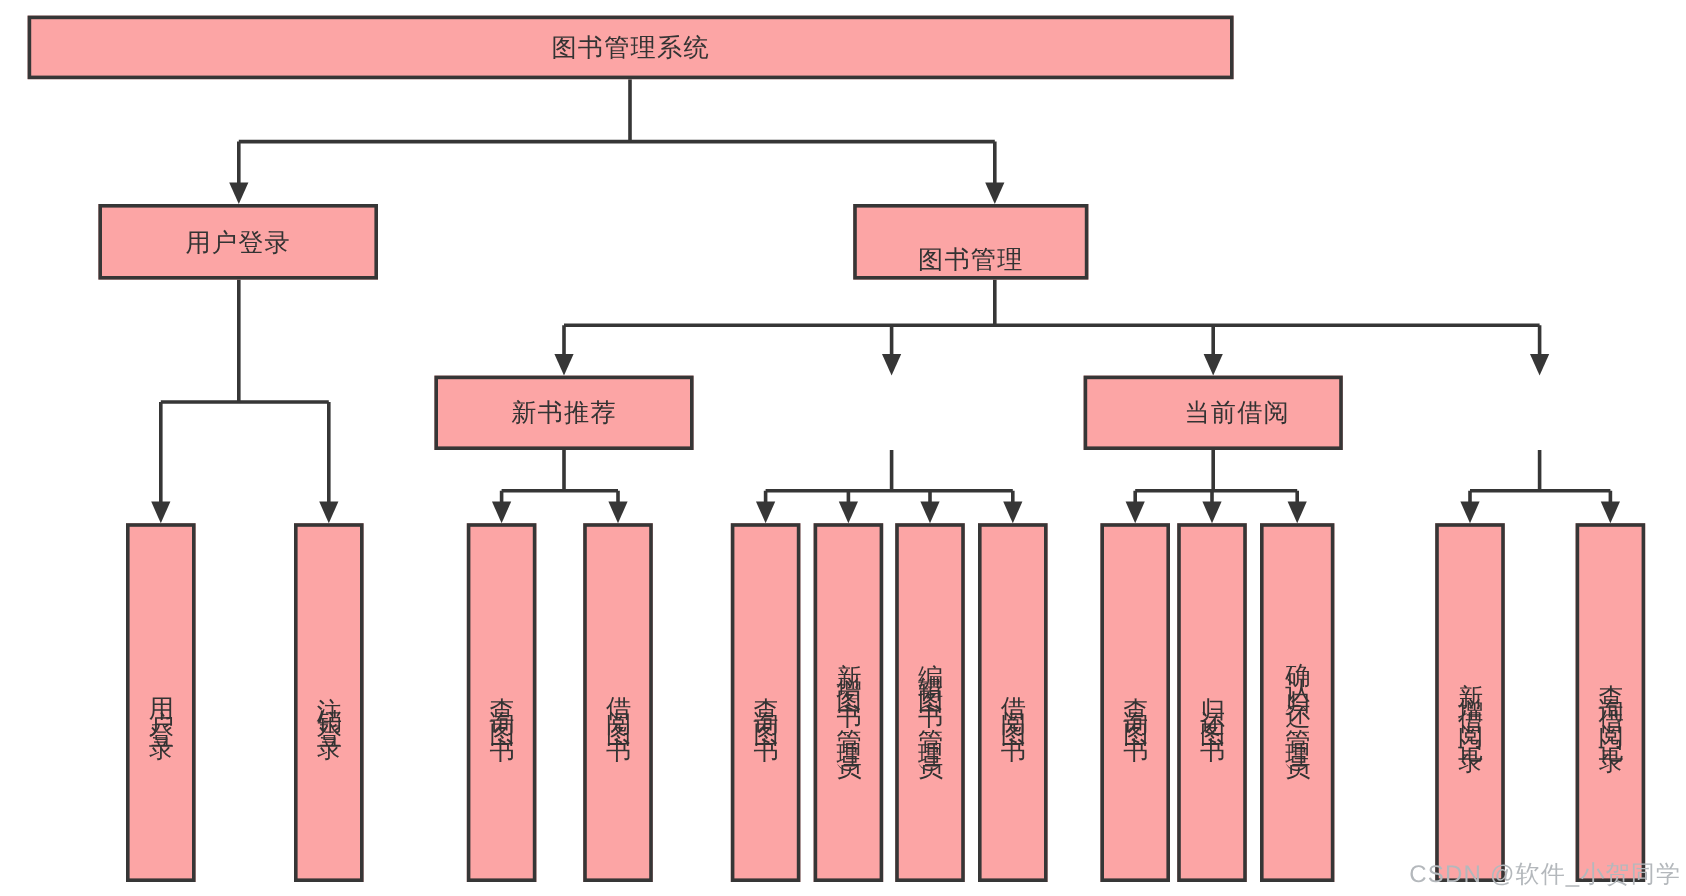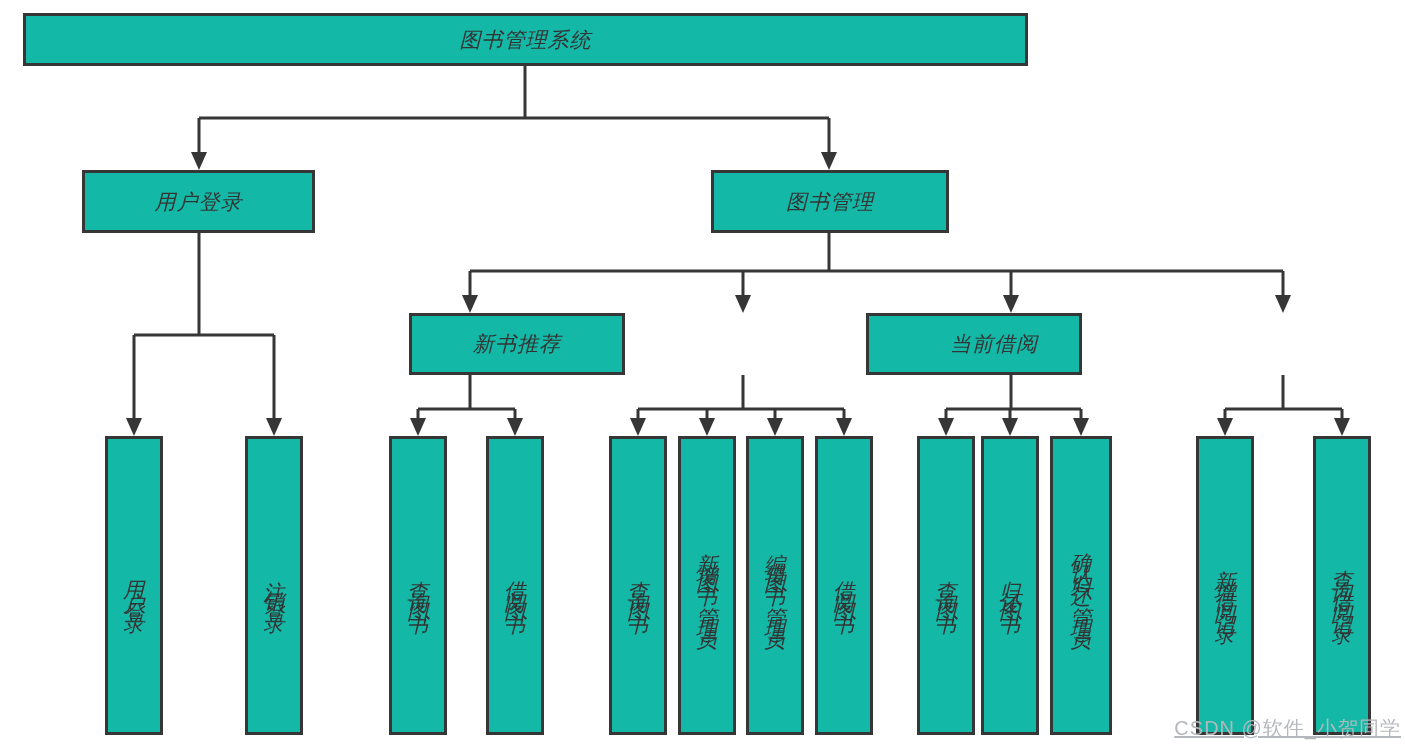--- a/index.html
+++ b/index.html
@@ -17,48 +17,47 @@
   }
   #connectors {
     position: absolute;
     left: 0; top: 0;
     width: 1405px;
     height: 747px;
   }
   .box {
     position: absolute;
     box-sizing: border-box;
-    background: #14b8a6;
+    background: #fca5a5;
     border: 3px solid #363636;
     display: flex;
     align-items: center;
     justify-content: center;
     color: #333333;
     font-size: 21px;
     letter-spacing: 1px;
     white-space: nowrap;
-    font-style: italic;
   }
   .vbox .vtext {
     writing-mode: vertical-rl;
     text-orientation: mixed;
     letter-spacing: 11px;
     line-height: 1;
     white-space: nowrap;
   }
   
   .n-root   { left: 23px;  top: 13px;  width: 1005px; height: 53px; }
   
   .n-login  { left: 82px;  top: 170px; width: 233px; height: 63px; }
-  .n-mgmt   { left: 711px; top: 170px; width: 238px; height: 63px; }
+  .n-mgmt   { left: 711px; top: 170px; width: 196px; height: 63px; align-items: flex-end; }
   
   .lvl2     { top: 313px; height: 62px; width: 216px; }
-  .n-newbook { left: 362px; margin-left: 47px; }
+  .n-newbook { left: 362px; }
   .n-borrow  { left: 635px; }
-  .n-current { left: 866px; padding-left: 40px; }
+  .n-current { left: 903px; padding-left: 40px; }
   .n-record  { left: 1175px; }
   
   .leaf     { top: 436px; height: 299px; width: 58px; }
   .l-ul-login   { left: 105px; }
   .l-ul-logout  { left: 245px; }
   .l-nb-query   { left: 389px; }
   .l-nb-borrow  { left: 486px; }
   .l-bb-query   { left: 609px; }
   .l-bb-add     { left: 678px; }
   .l-bb-edit    { left: 746px; }
@@ -70,21 +69,20 @@
   .l-br-query   { left: 1313px; }
   #watermark {
     position: absolute;
     right: 4px;
     bottom: 5px;
     font-size: 20px;
     color: #b4b8bc;
     letter-spacing: 1px;
     z-index: 5;
     white-space: nowrap;
-    text-decoration: underline;
   }
 </style>
 </head>
 <body>
 
 <div id="stage">
 
   <svg id="connectors" viewBox="0 0 1405 747" xmlns="http://www.w3.org/2000/svg">
     <path fill="none" stroke="#363636" stroke-width="3" d="M525 66V118 M199 118H829 M199 118V160 M829 118V160
          M199 233V335 M134 335H274 M134 335V427 M274 335V427

